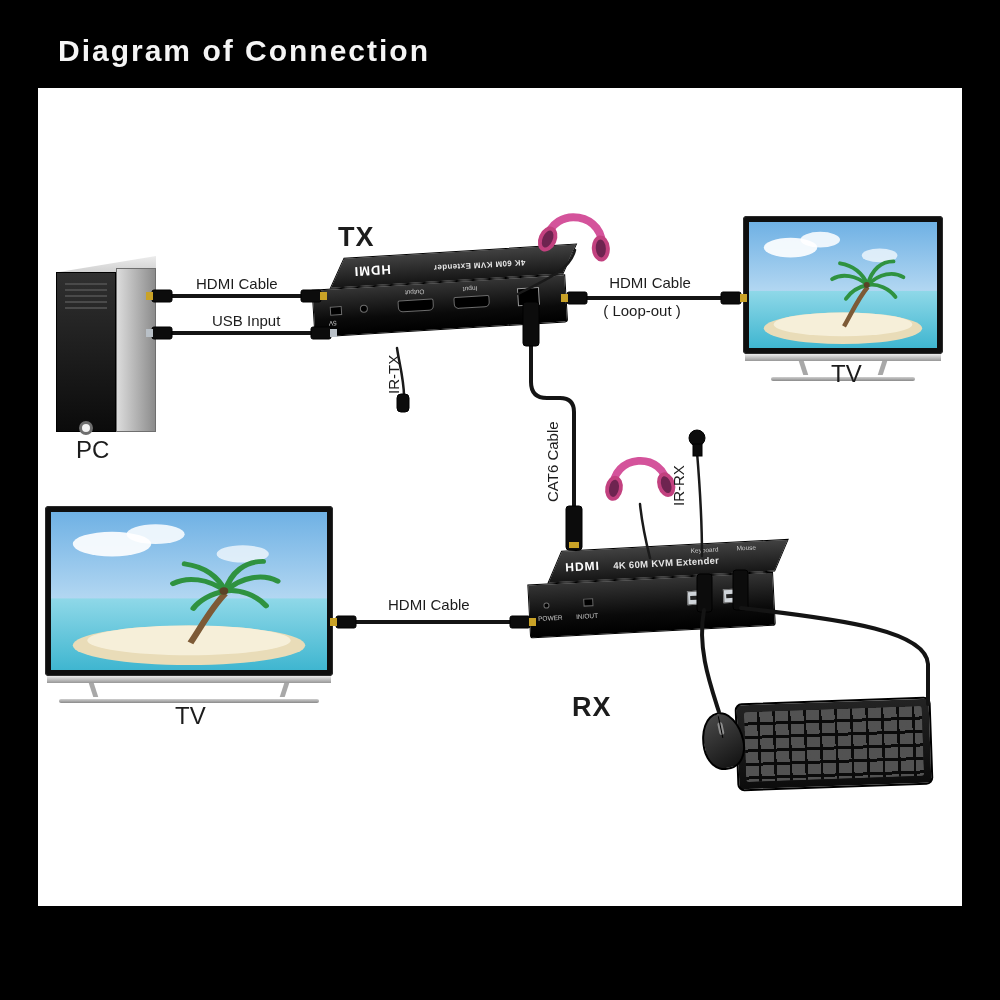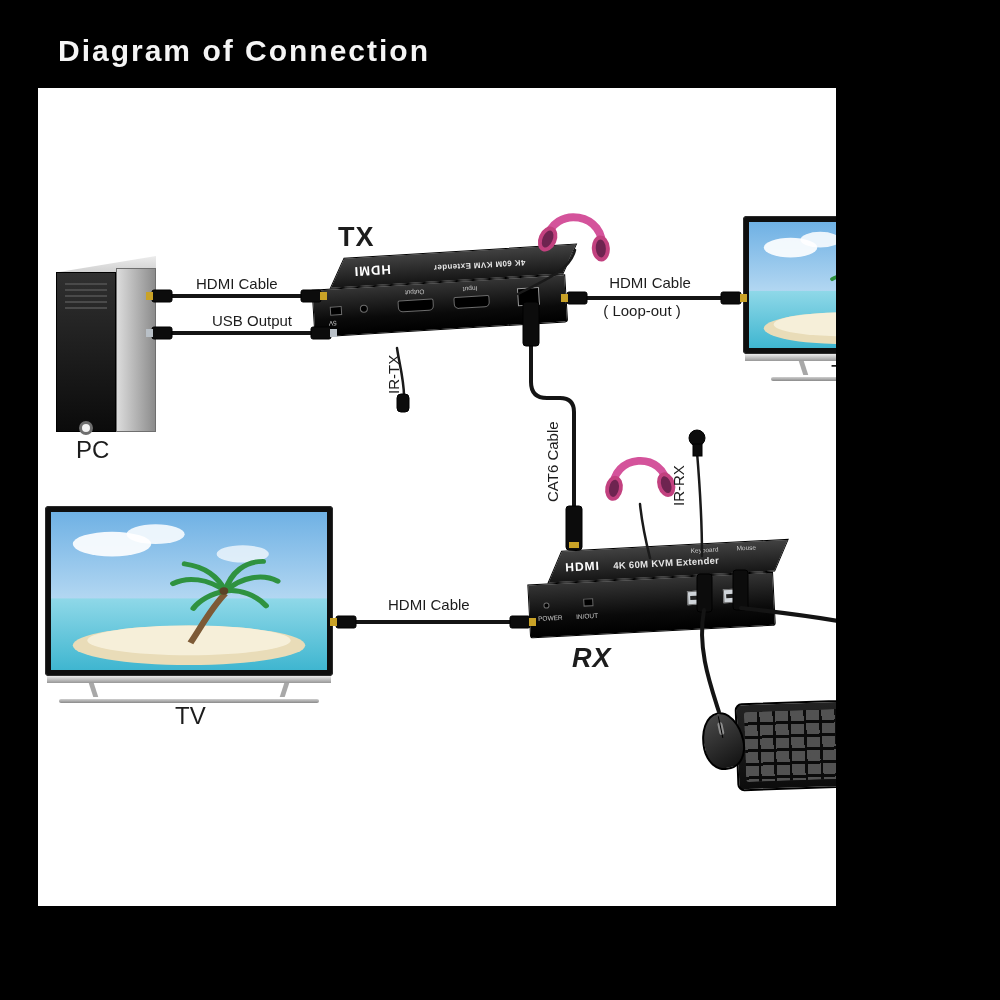--- a/index.html
+++ b/index.html
@@ -1,16 +1,16 @@
 <!DOCTYPE html>
 <html><head>
 <meta charset="utf-8">
 <style>
   html,body { margin:0; padding:0; background:#000; }
-  .stage { position:relative; width:836px; height:1000px; background:#000; overflow:hidden;
+  .stage { position:relative; width:1000px; height:1000px; background:#000; overflow:hidden;
            font-family:"Liberation Sans", sans-serif; }
   .canvas { position:absolute; left:38px; top:88px; width:924px; height:818px; background:#ffffff; z-index:1; }
 
   .title { position:absolute; left:58px; top:34px; z-index:5; color:#f5f5f5; font-size:30px;
            font-weight:bold; letter-spacing:2px; }
 
   
   .lbl { position:absolute; z-index:40; color:#1c1c1c; font-size:15px; white-space:nowrap; }
   .lbl.big { font-size:27px; font-weight:bold; letter-spacing:1px; }
   .lbl.med { font-size:24px; }
@@ -329,27 +329,27 @@
       <rect class="plug" x="733" y="570" width="15" height="40" rx="3"></rect>
       <path class="cable" d="M741,608 C850,620 926,632 928,664 L928,704"></path>
     </g>
     <g>
       <rect class="plug" x="697" y="574" width="15" height="38" rx="3"></rect>
       <path class="cable" d="M704,610 C697,648 710,684 719,712"></path>
     </g>
   </svg>
 
   <div class="lbl big" style="left:322px; top:222px;margin-left:16px;">TX</div>
-  <div class="lbl big" style="left:572px; top:643px;font-style:italic;">RX</div>
+  <div class="lbl big" style="left:572px; top:692px;">RX</div>
   <div class="lbl med" style="left:76px;  top:436px;">PC</div>
   <div class="lbl med" style="left:831px; top:360px;">TV</div>
   <div class="lbl med" style="left:175px; top:702px;">TV</div>
 
   <div class="lbl" style="left:196px; top:275px;">HDMI Cable</div>
-  <div class="lbl" style="left:212px; top:312px;">USB Output</div>
+  <div class="lbl" style="left:212px; top:312px;">USB Input</div>
   <div class="lbl center" style="left:602px; top:274px; width:96px;">HDMI Cable</div>
   <div class="lbl center" style="left:594px; top:302px; width:96px;">( Loop-out )</div>
   <div class="lbl" style="left:388px; top:596px;">HDMI Cable</div>
 
   <div class="lbl rot" style="left:385px; top:394px;">IR-TX</div>
   <div class="lbl rot" style="left:544px; top:502px;">CAT6 Cable</div>
   <div class="lbl rot" style="left:670px; top:506px;">IR-RX</div>
 
 </div>
 

